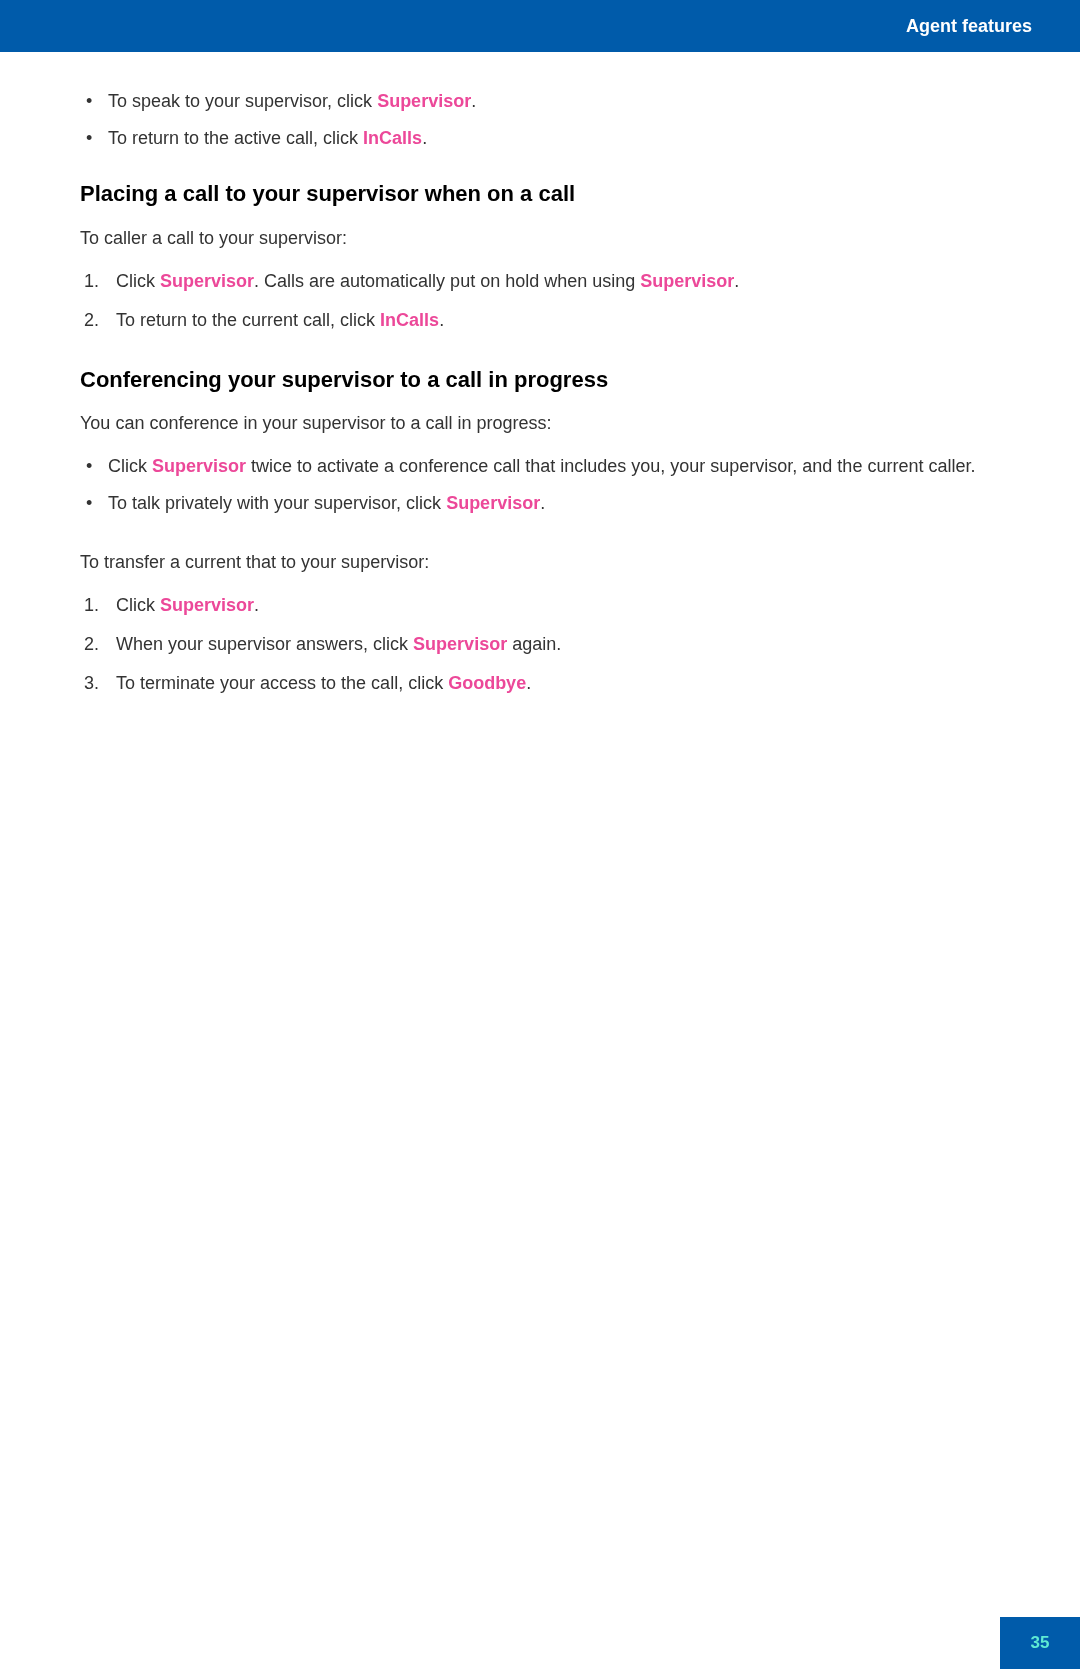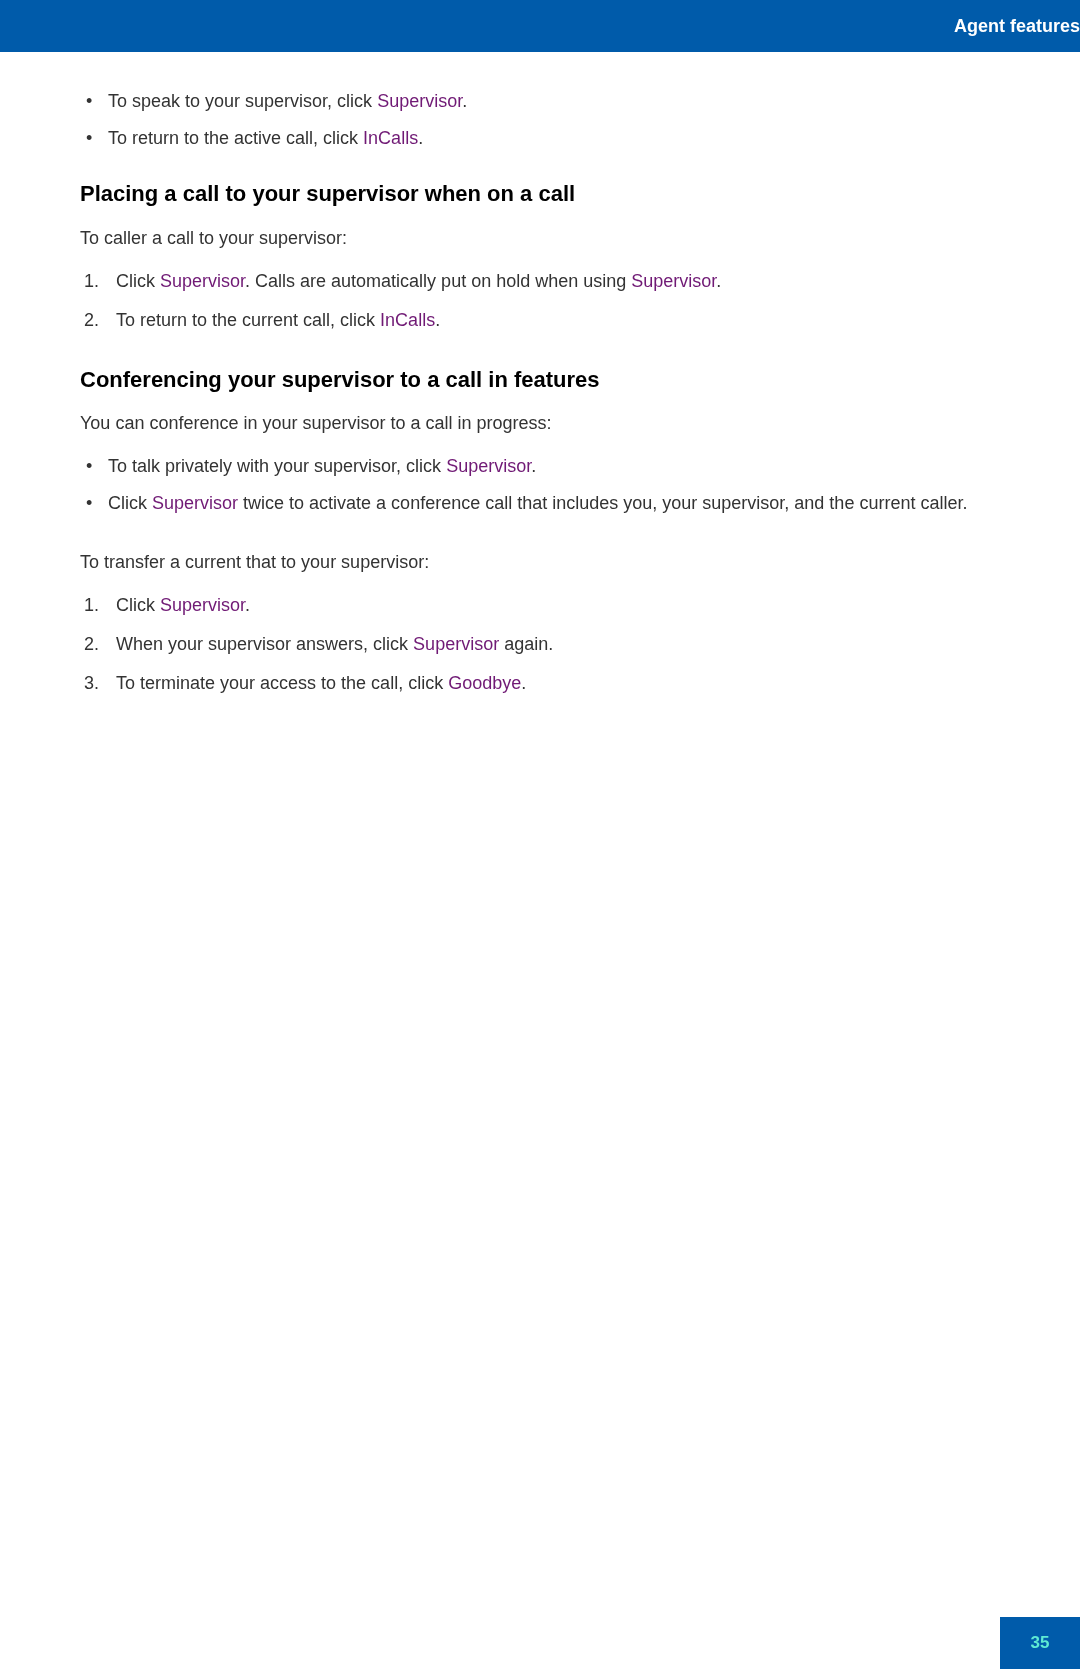--- a/index.html
+++ b/index.html
@@ -16,20 +16,21 @@
       position: relative;
     }
 
     .header-bar {
       background: #005baa;
       height: 52px;
       width: 100%;
       display: flex;
       align-items: center;
       justify-content: flex-end;
+      padding-right: 48px;
     }
 
     .header-title {
       color: #ffffff;
       font-size: 18px;
       font-weight: bold;
     }
 
     .content {
       padding: 36px 80px 60px 80px;
@@ -91,22 +92,22 @@
 
     .numbered-list li::before {
       content: counter(item) ".";
       position: absolute;
       left: 4px;
       color: #333333;
       font-size: 18px;
     }
 
     .link-blue {
-      color: #701a75;
-      font-weight: normal;
+      color: #ec4899;
+      font-weight: bold;
     }
 
     .section-block {
       margin-bottom: 32px;
     }
 
     .footer-bar {
       position: absolute;
       bottom: 0;
       right: 0;
@@ -149,28 +150,28 @@
       <li>
         Click <span class="link-blue">Supervisor</span>. Calls are automatically put on hold when using <span class="link-blue">Supervisor</span>.
       </li>
       <li>
         To return to the current call, click <span class="link-blue">InCalls</span>.
       </li>
     </ol>
   </div>
 
   <div class="section-block">
-    <h2 class="section-heading">Conferencing your supervisor to a call in features</h2>
+    <h2 class="section-heading">Conferencing your supervisor to a call in progress</h2>
     <p class="section-intro">You can conference in your supervisor to a call in progress:</p>
     <ul class="bullet-list">
       <li>
-        To talk privately with your supervisor, click <span class="link-blue">Supervisor</span>.
+        Click <span class="link-blue">Supervisor</span> twice to activate a conference call that includes you, your supervisor, and the current caller.
       </li>
       <li>
-        Click <span class="link-blue">Supervisor</span> twice to activate a conference call that includes you, your supervisor, and the current caller.
+        To talk privately with your supervisor, click <span class="link-blue">Supervisor</span>.
       </li>
     </ul>
   </div>
 
   <div class="section-block">
     <p class="section-intro">To transfer a current that to your supervisor:</p>
     <ol class="numbered-list">
       <li>
         Click <span class="link-blue">Supervisor</span>.
       </li>

